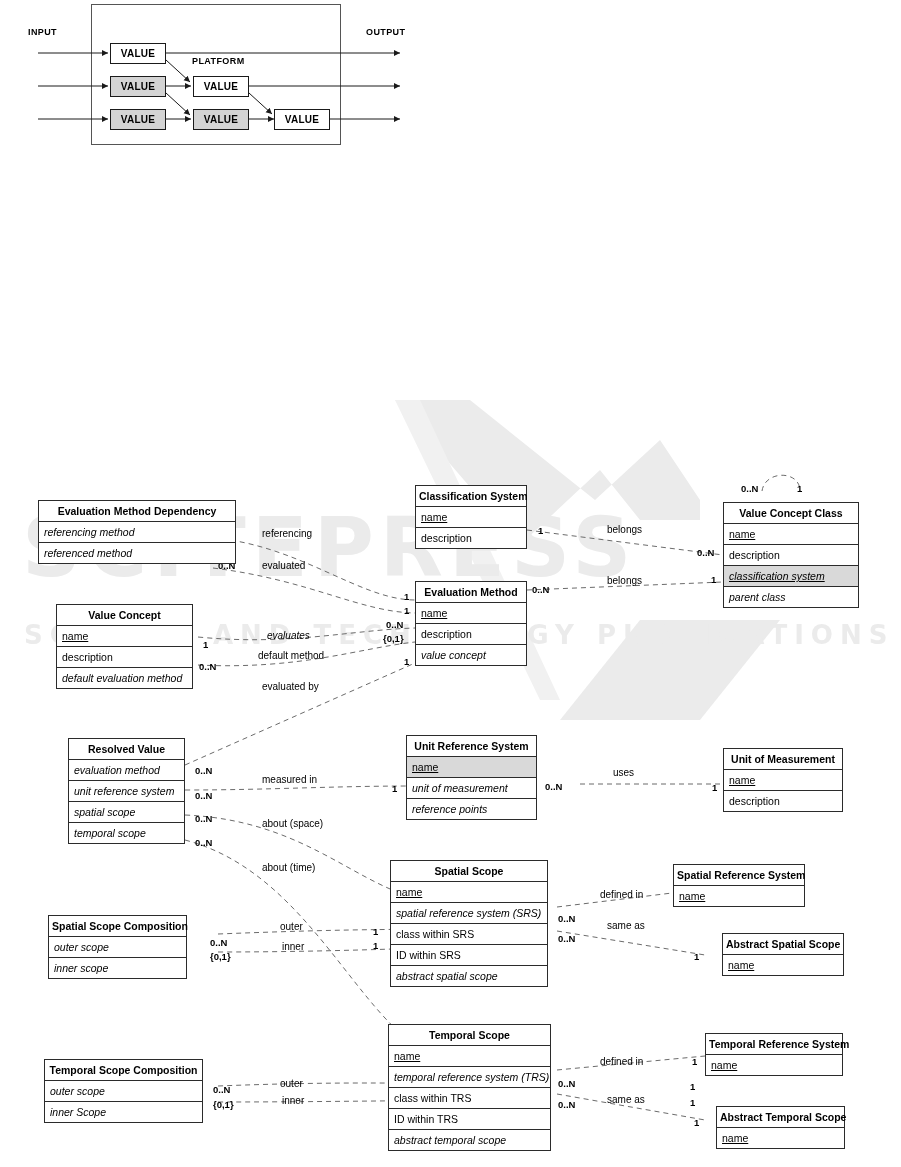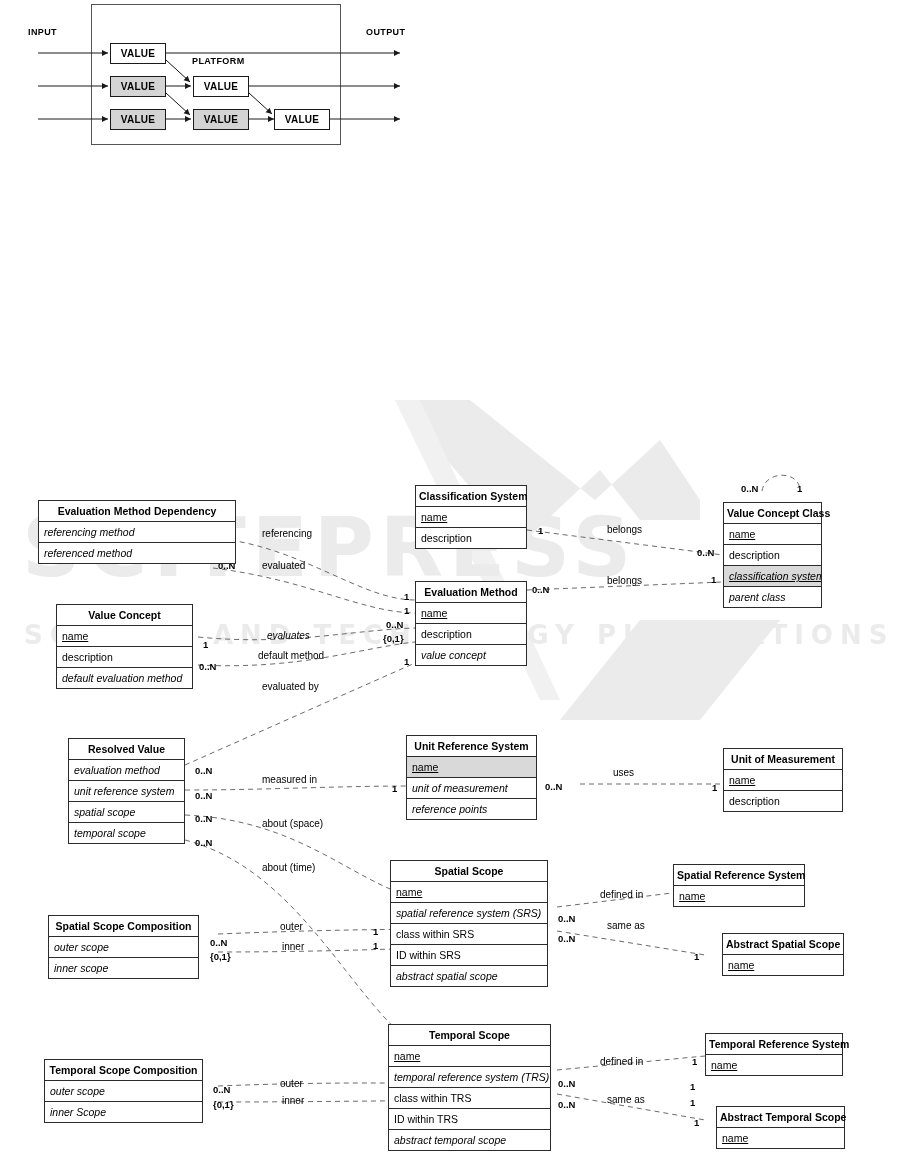--- a/index.html
+++ b/index.html
@@ -218,21 +218,21 @@
     <div class="row ital">referencing method</div>
     <div class="row ital">referenced method</div>
   </div>
 
   <div class="uml" style="left:415px;top:485px;width:112px;">
     <div class="hdr">Classification System</div>
     <div class="row keyu">name</div>
     <div class="row">description</div>
   </div>
 
-  <div class="uml" style="left:723px;top:502px;width:99px;">
+  <div class="uml" style="left:723px;top:502px;width:136px;">
     <div class="hdr">Value Concept Class</div>
     <div class="row keyu">name</div>
     <div class="row">description</div>
     <div class="row ital keyu shade">classification system</div>
     <div class="row ital">parent class</div>
   </div>
 
   <div class="uml" style="left:56px;top:604px;width:137px;">
     <div class="hdr">Value Concept</div>
     <div class="row keyu">name</div>
@@ -280,21 +280,21 @@
   <div class="uml" style="left:673px;top:864px;width:132px;">
     <div class="hdr">Spatial Reference System</div>
     <div class="row keyu">name</div>
   </div>
 
   <div class="uml" style="left:722px;top:933px;width:122px;">
     <div class="hdr">Abstract Spatial Scope</div>
     <div class="row keyu">name</div>
   </div>
 
-  <div class="uml" style="left:48px;top:915px;width:151px;">
+  <div class="uml" style="left:48px;top:915px;width:139px;">
     <div class="hdr">Spatial Scope Composition</div>
     <div class="row ital">outer scope</div>
     <div class="row ital">inner scope</div>
   </div>
 
   <div class="uml" style="left:388px;top:1024px;width:163px;">
     <div class="hdr">Temporal Scope</div>
     <div class="row keyu">name</div>
     <div class="row ital">temporal reference system (TRS)</div>
     <div class="row">class within TRS</div>

